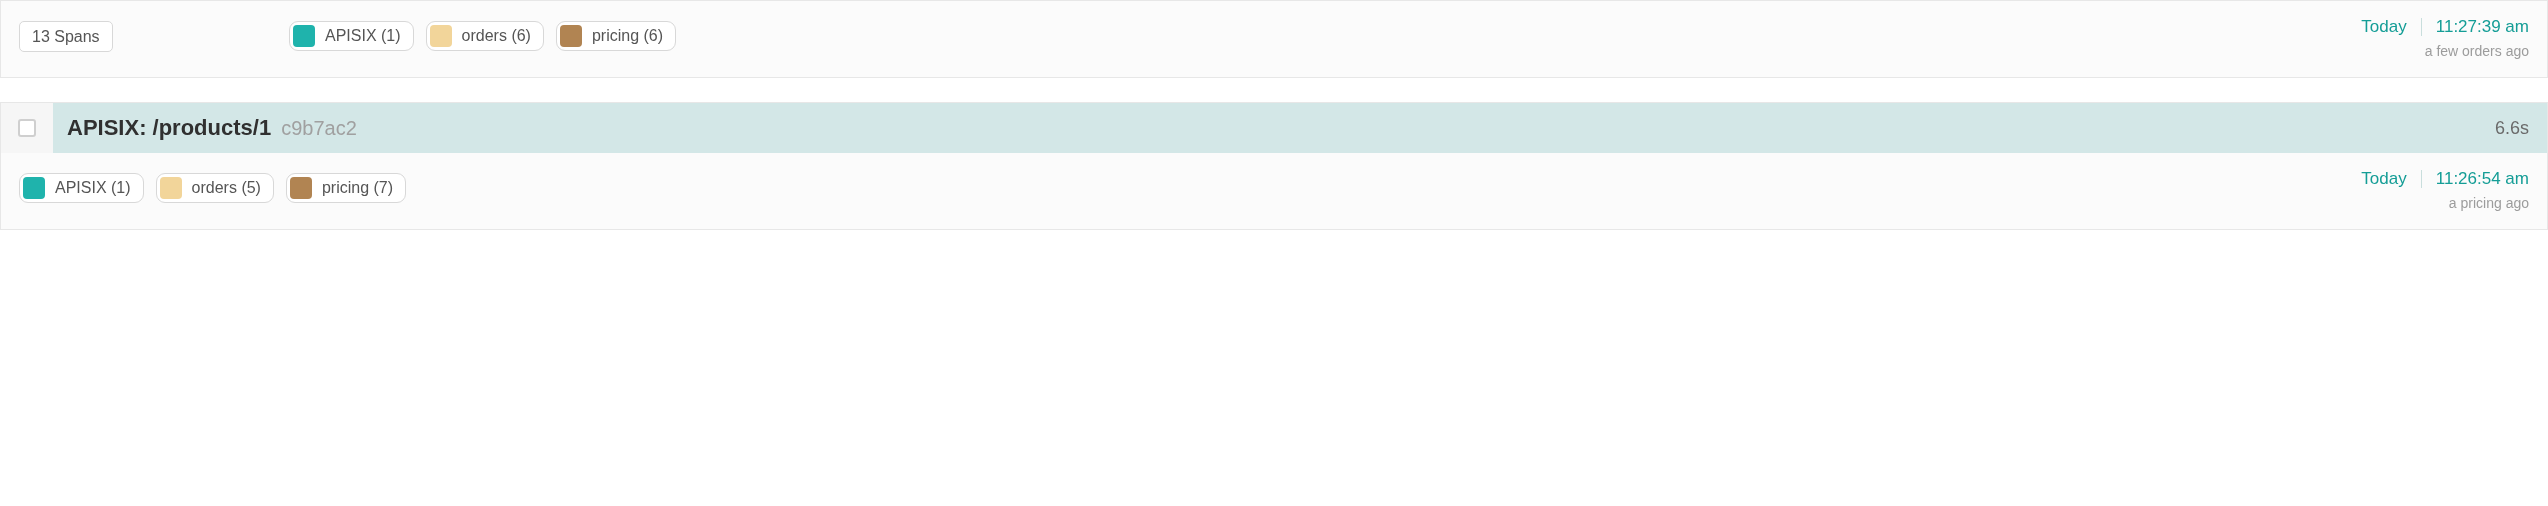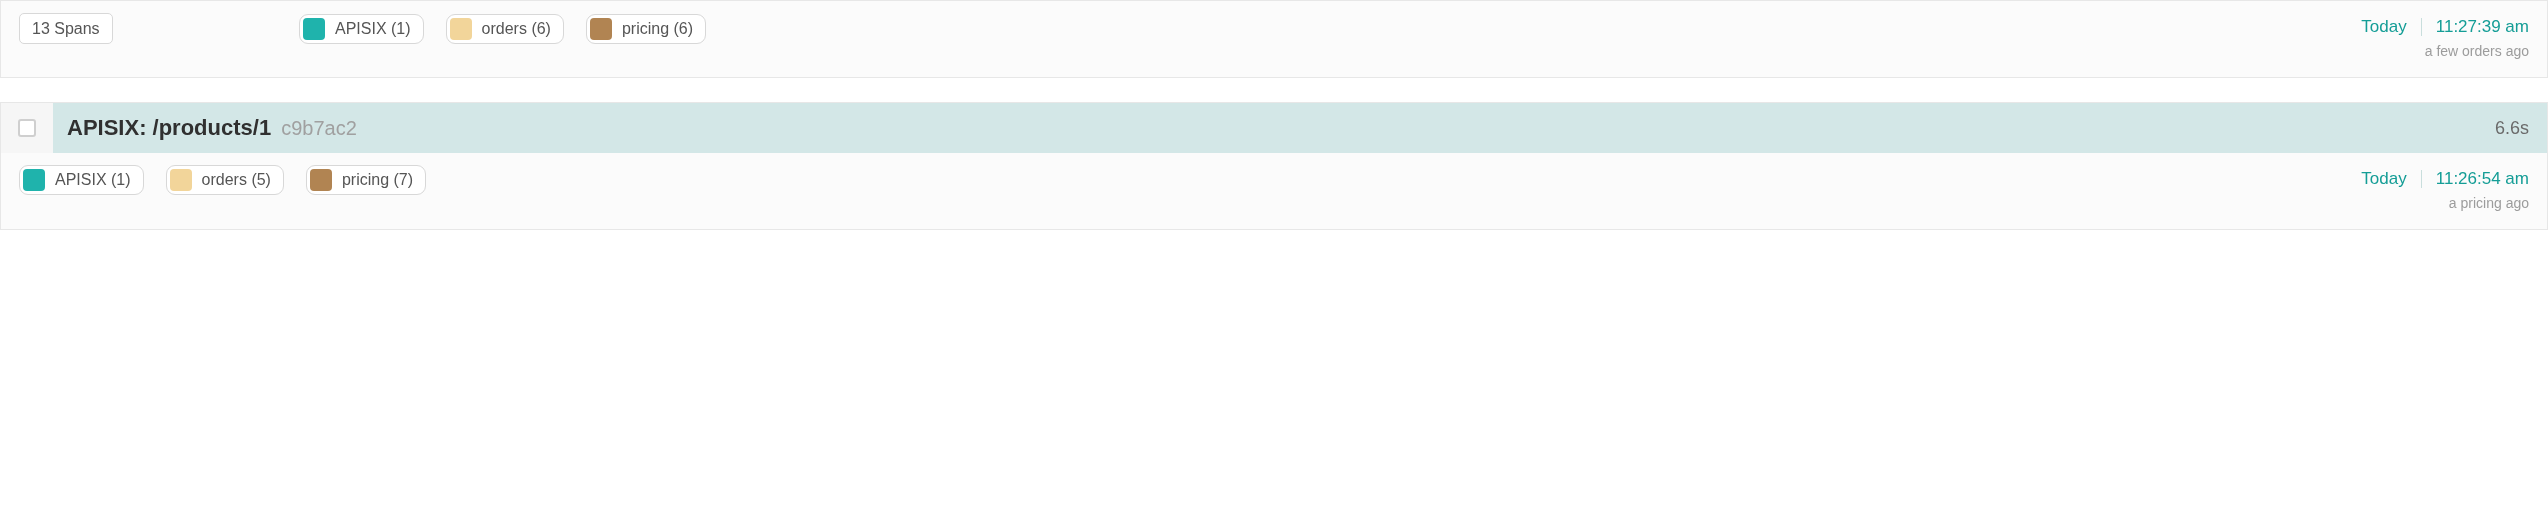--- a/index.html
+++ b/index.html
@@ -69,24 +69,25 @@
       padding: 0 18px 0 12px;
       white-space: nowrap;
     }
     .trace-body {
       display: flex;
       align-items: flex-start;
       padding: 12px 18px 18px 18px;
     }
     .trace-body-left {
       display: flex;
-      align-items: center;
-      gap: 22px;
+      align-items: flex-start;
+      gap: 12px;
       flex: 1;
       min-width: 0;
+      margin-top: 8px;
     }
     .spans-col {
       width: 258px;
       flex: none;
     }
     .pill {
       display: inline-flex;
       align-items: center;
       border: 1px solid #d8d8d8;
       border-radius: 5px;

